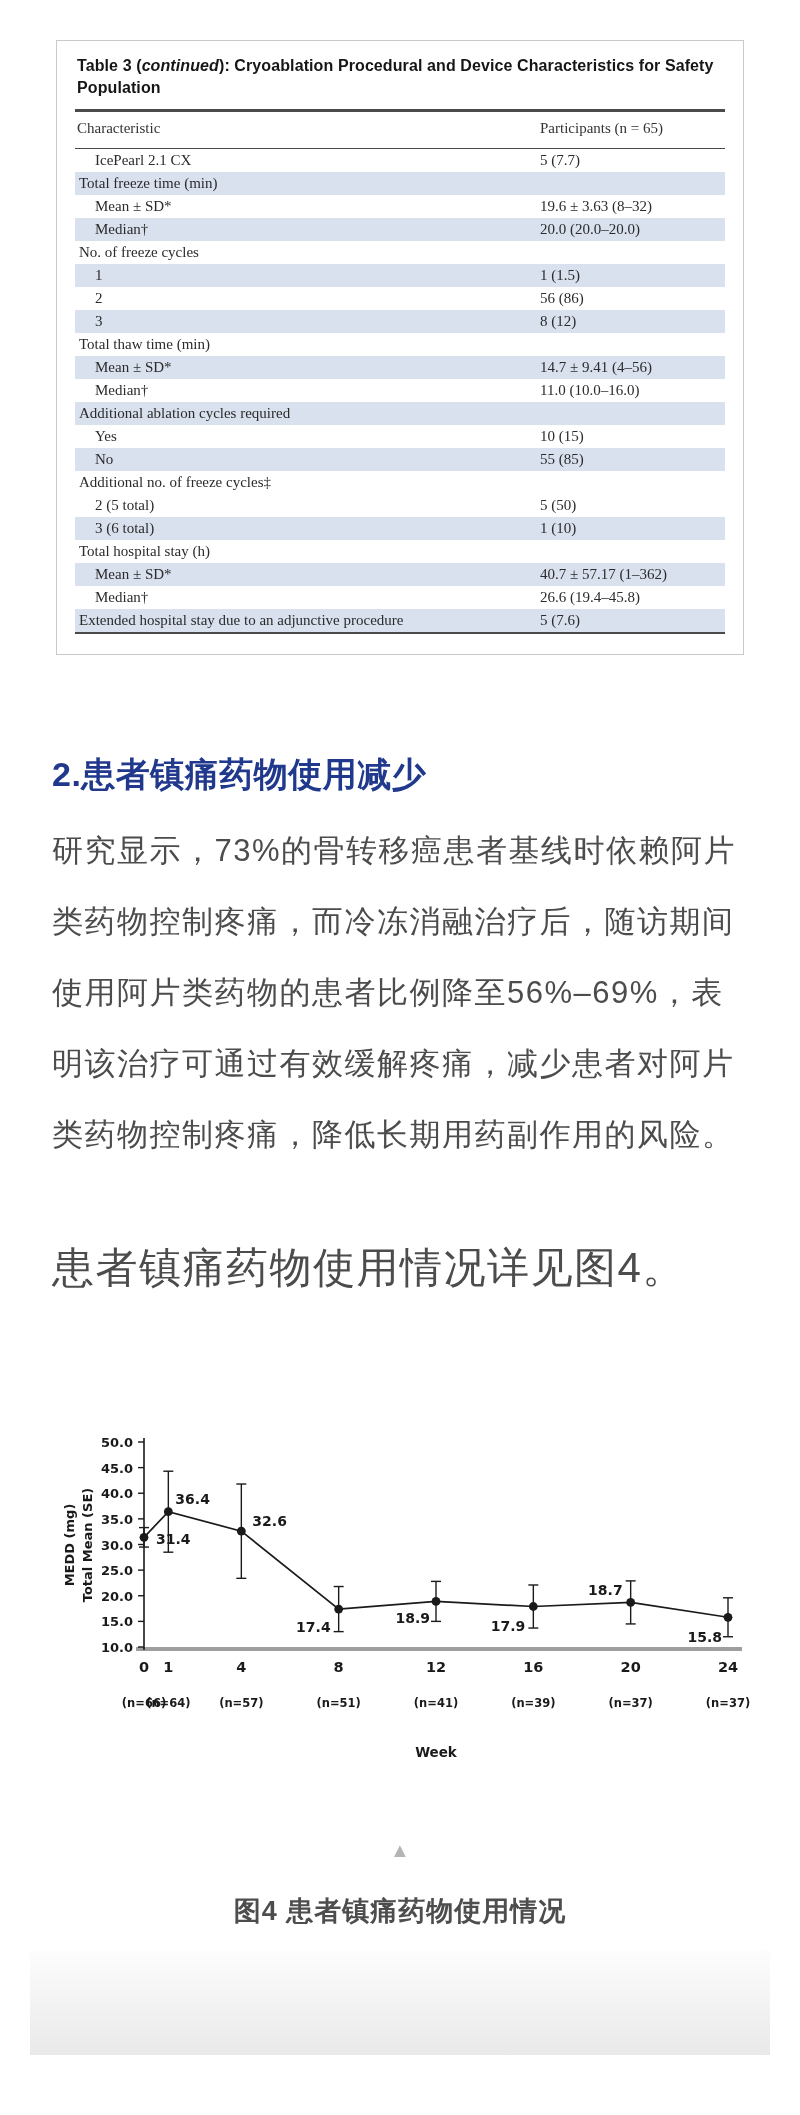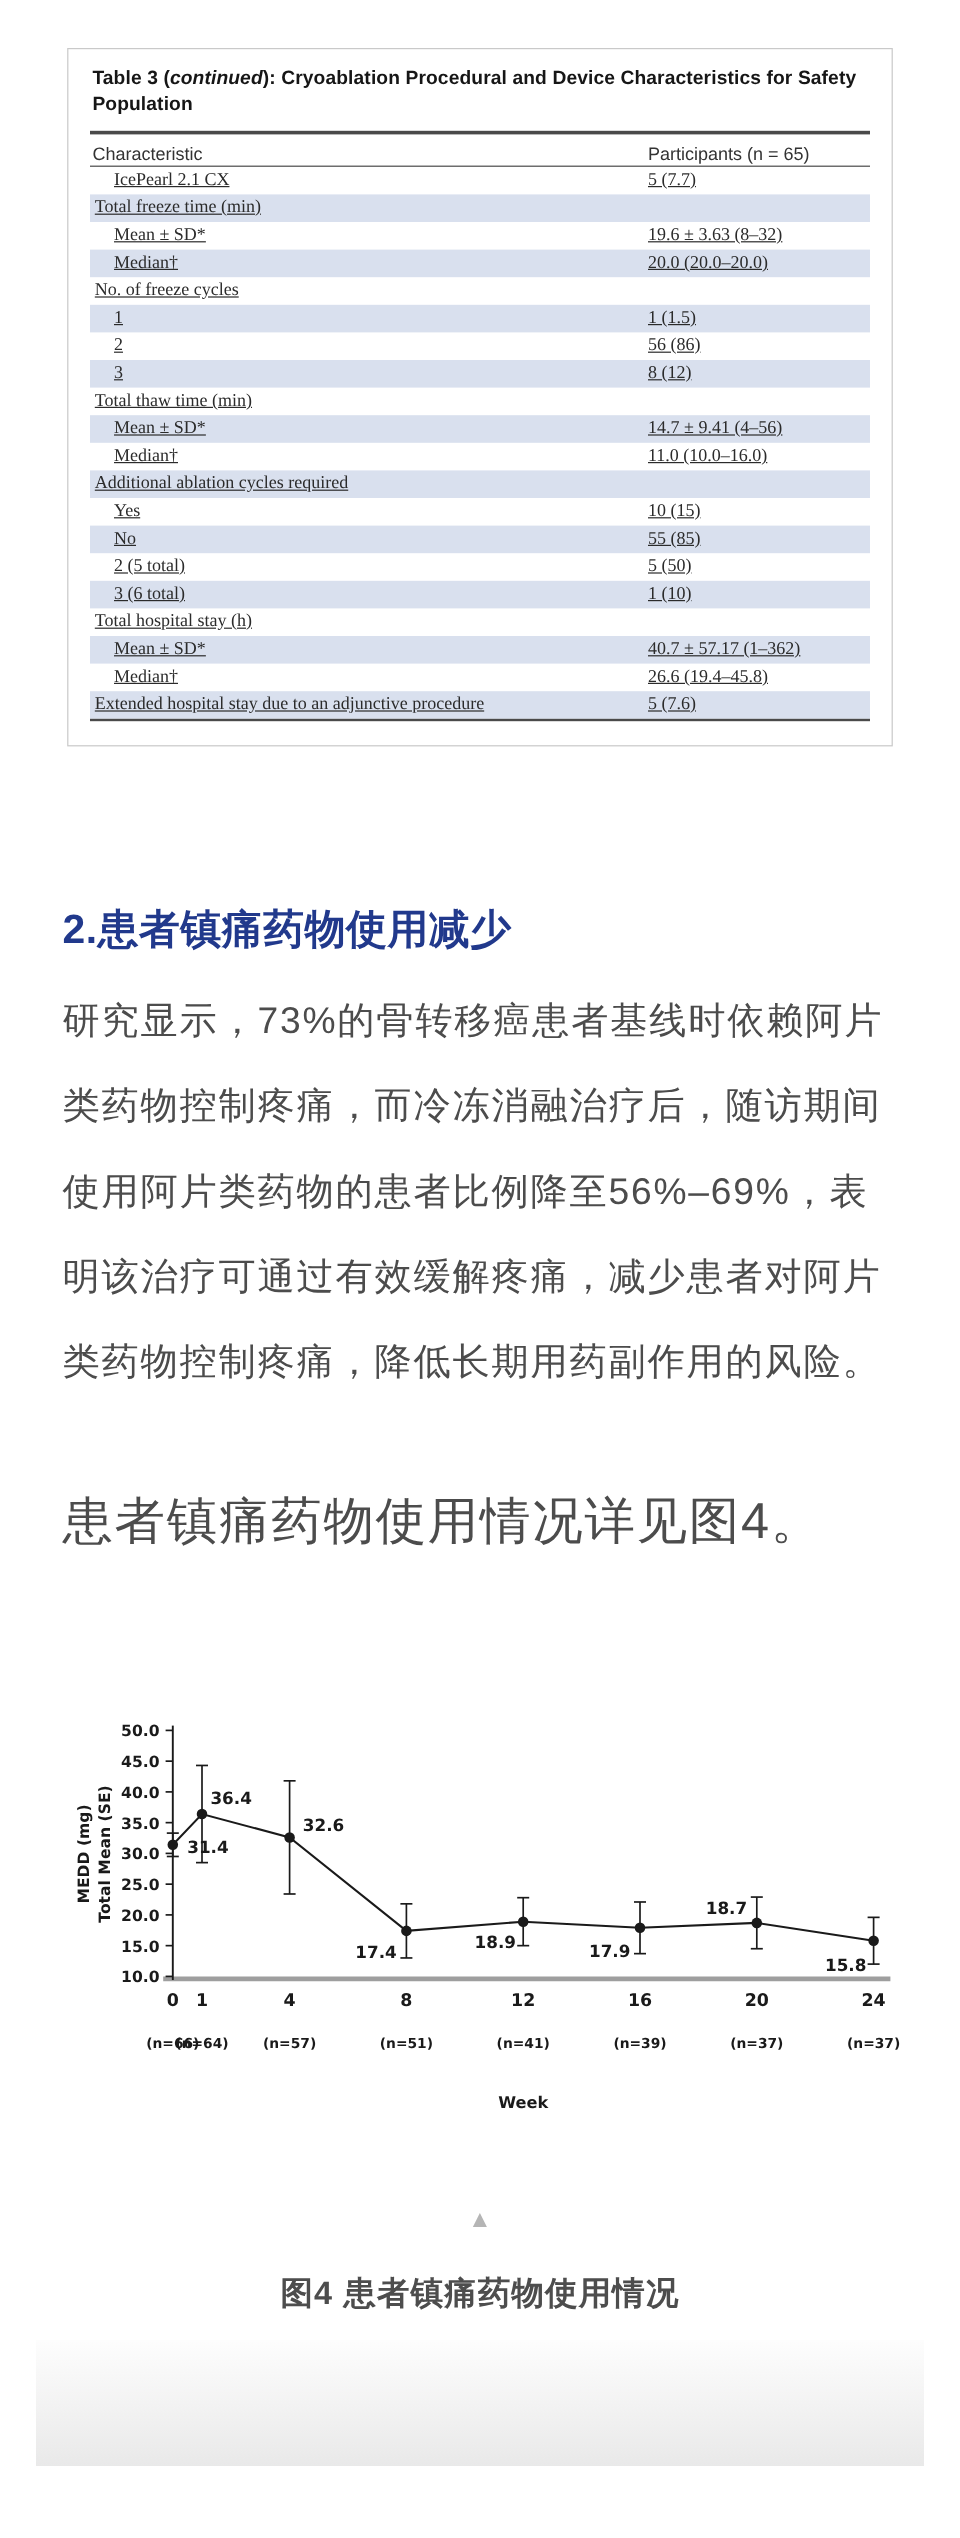--- a/index.html
+++ b/index.html
@@ -15,32 +15,32 @@
   }
   .t-title{
     font-weight:bold;font-size:16px;line-height:22px;color:#161616;
     padding:2px 0 10px 2px;letter-spacing:0.1px;
   }
   .t-title .ital{font-style:italic;}
   .rule-thick{height:2.5px;background:var(--rule-dark);}
   .rule-mid{height:1.5px;background:var(--rule-dark);}
   .t-header{
     display:grid;grid-template-columns:1fr 185px;align-items:center;
-    font-family:Liberation Sans, sans-serif;font-size:15px;color:#333;
-    padding:8px 0 1px 2px;
+    font-family:Liberation Serif, serif;font-size:15px;color:#333;
+    padding:8px 0 11px 2px;
   }
   .t-rows{font-family:"Liberation Serif",serif;font-size:15px;color:#2b2b2b;}
   .t-row{
     display:grid;grid-template-columns:1fr 185px;align-items:center;
     height:23px;
   }
   .t-row.shaded{background:var(--table-stripe);}
   .t-row.ind0 .t-label{padding-left:4px;}
   .t-row.ind1 .t-label{padding-left:20px;}
-  .t-label,.t-value{white-space:nowrap;overflow:hidden;text-decoration:underline;}
+  .t-label,.t-value{white-space:nowrap;overflow:hidden;}
   .t-foot-gap{height:8px;}
   
   .heading{
     position:absolute;left:52px;top:752px;
     font-size:34px;font-weight:bold;color:var(--heading-blue);
     letter-spacing:0.5px;
   }
   .para1{position:absolute;left:52px;top:815px;width:710px;}
   .pline{
     font-size:31px;line-height:71px;color:var(--body-text);
@@ -133,20 +133,24 @@
         <span class="t-label">Additional ablation cycles required</span>
         <span class="t-value"></span>
       </div>
       <div class="t-row ind1">
         <span class="t-label">Yes</span>
         <span class="t-value">10 (15)</span>
       </div>
       <div class="t-row shaded ind1">
         <span class="t-label">No</span>
         <span class="t-value">55 (85)</span>
+      </div>
+      <div class="t-row ind0">
+        <span class="t-label">Additional no. of freeze cycles‡</span>
+        <span class="t-value"></span>
       </div>
       <div class="t-row ind1">
         <span class="t-label">2 (5 total)</span>
         <span class="t-value">5 (50)</span>
       </div>
       <div class="t-row shaded ind1">
         <span class="t-label">3 (6 total)</span>
         <span class="t-value">1 (10)</span>
       </div>
       <div class="t-row ind0">

